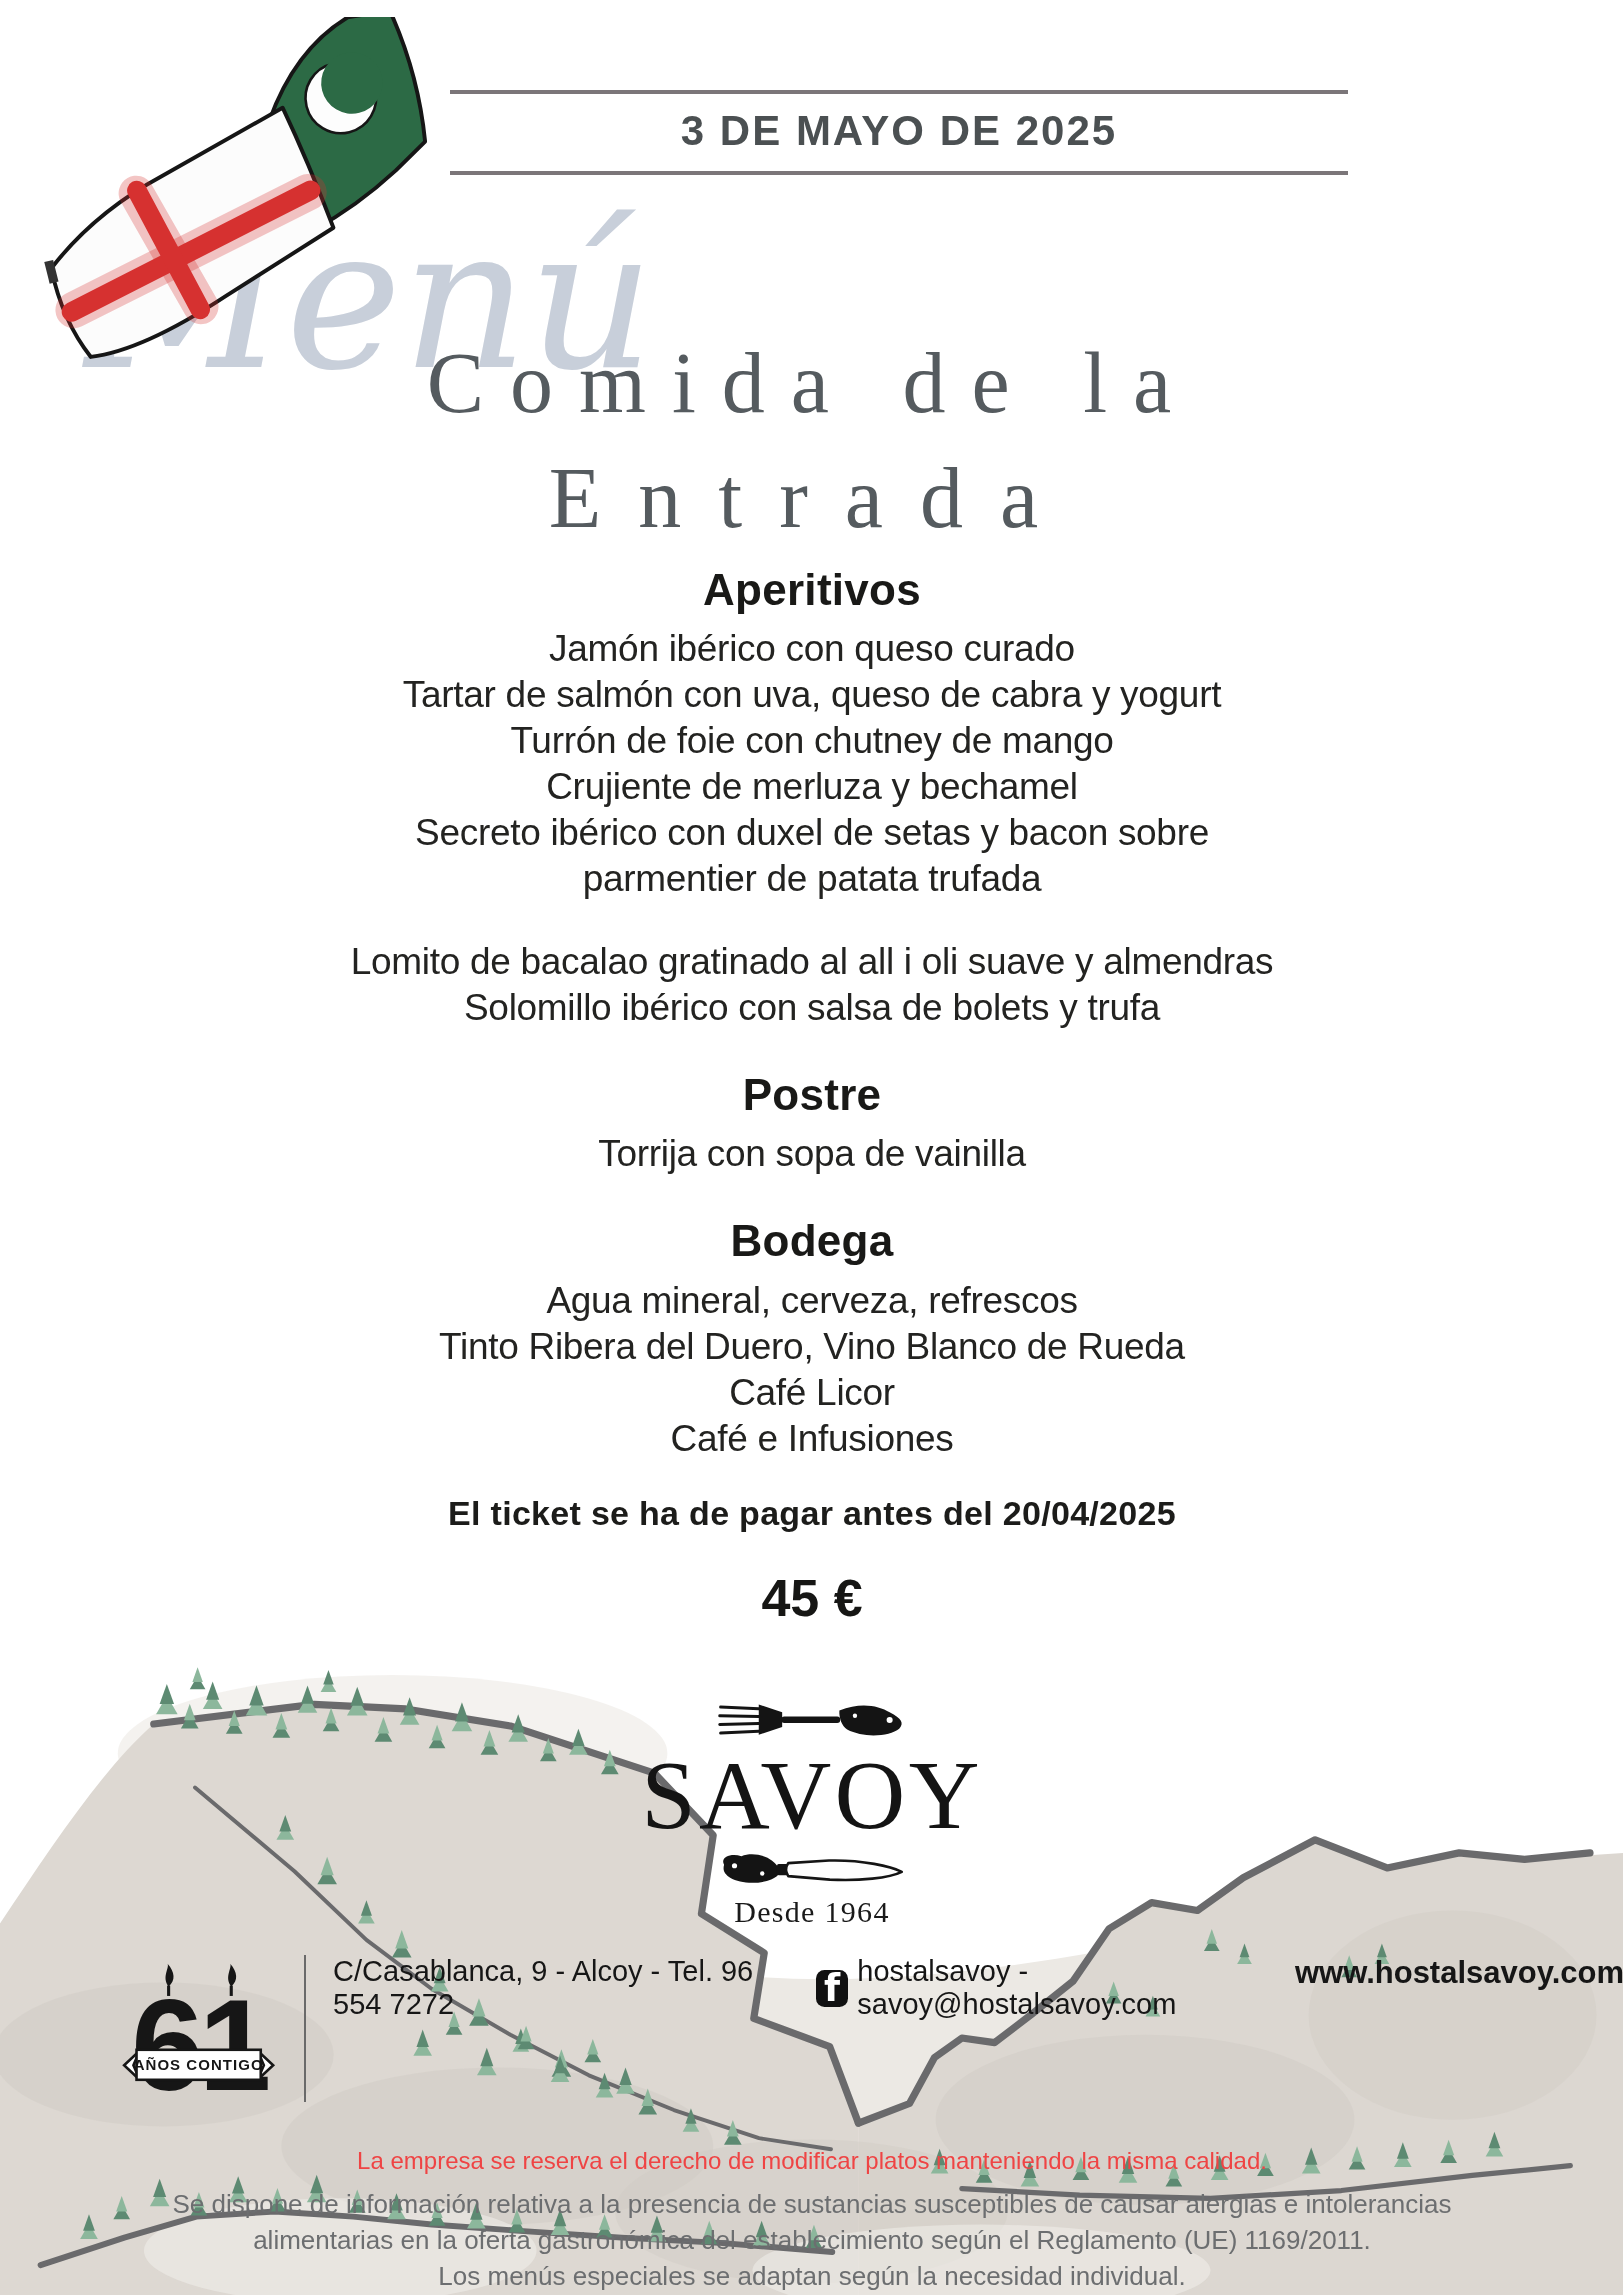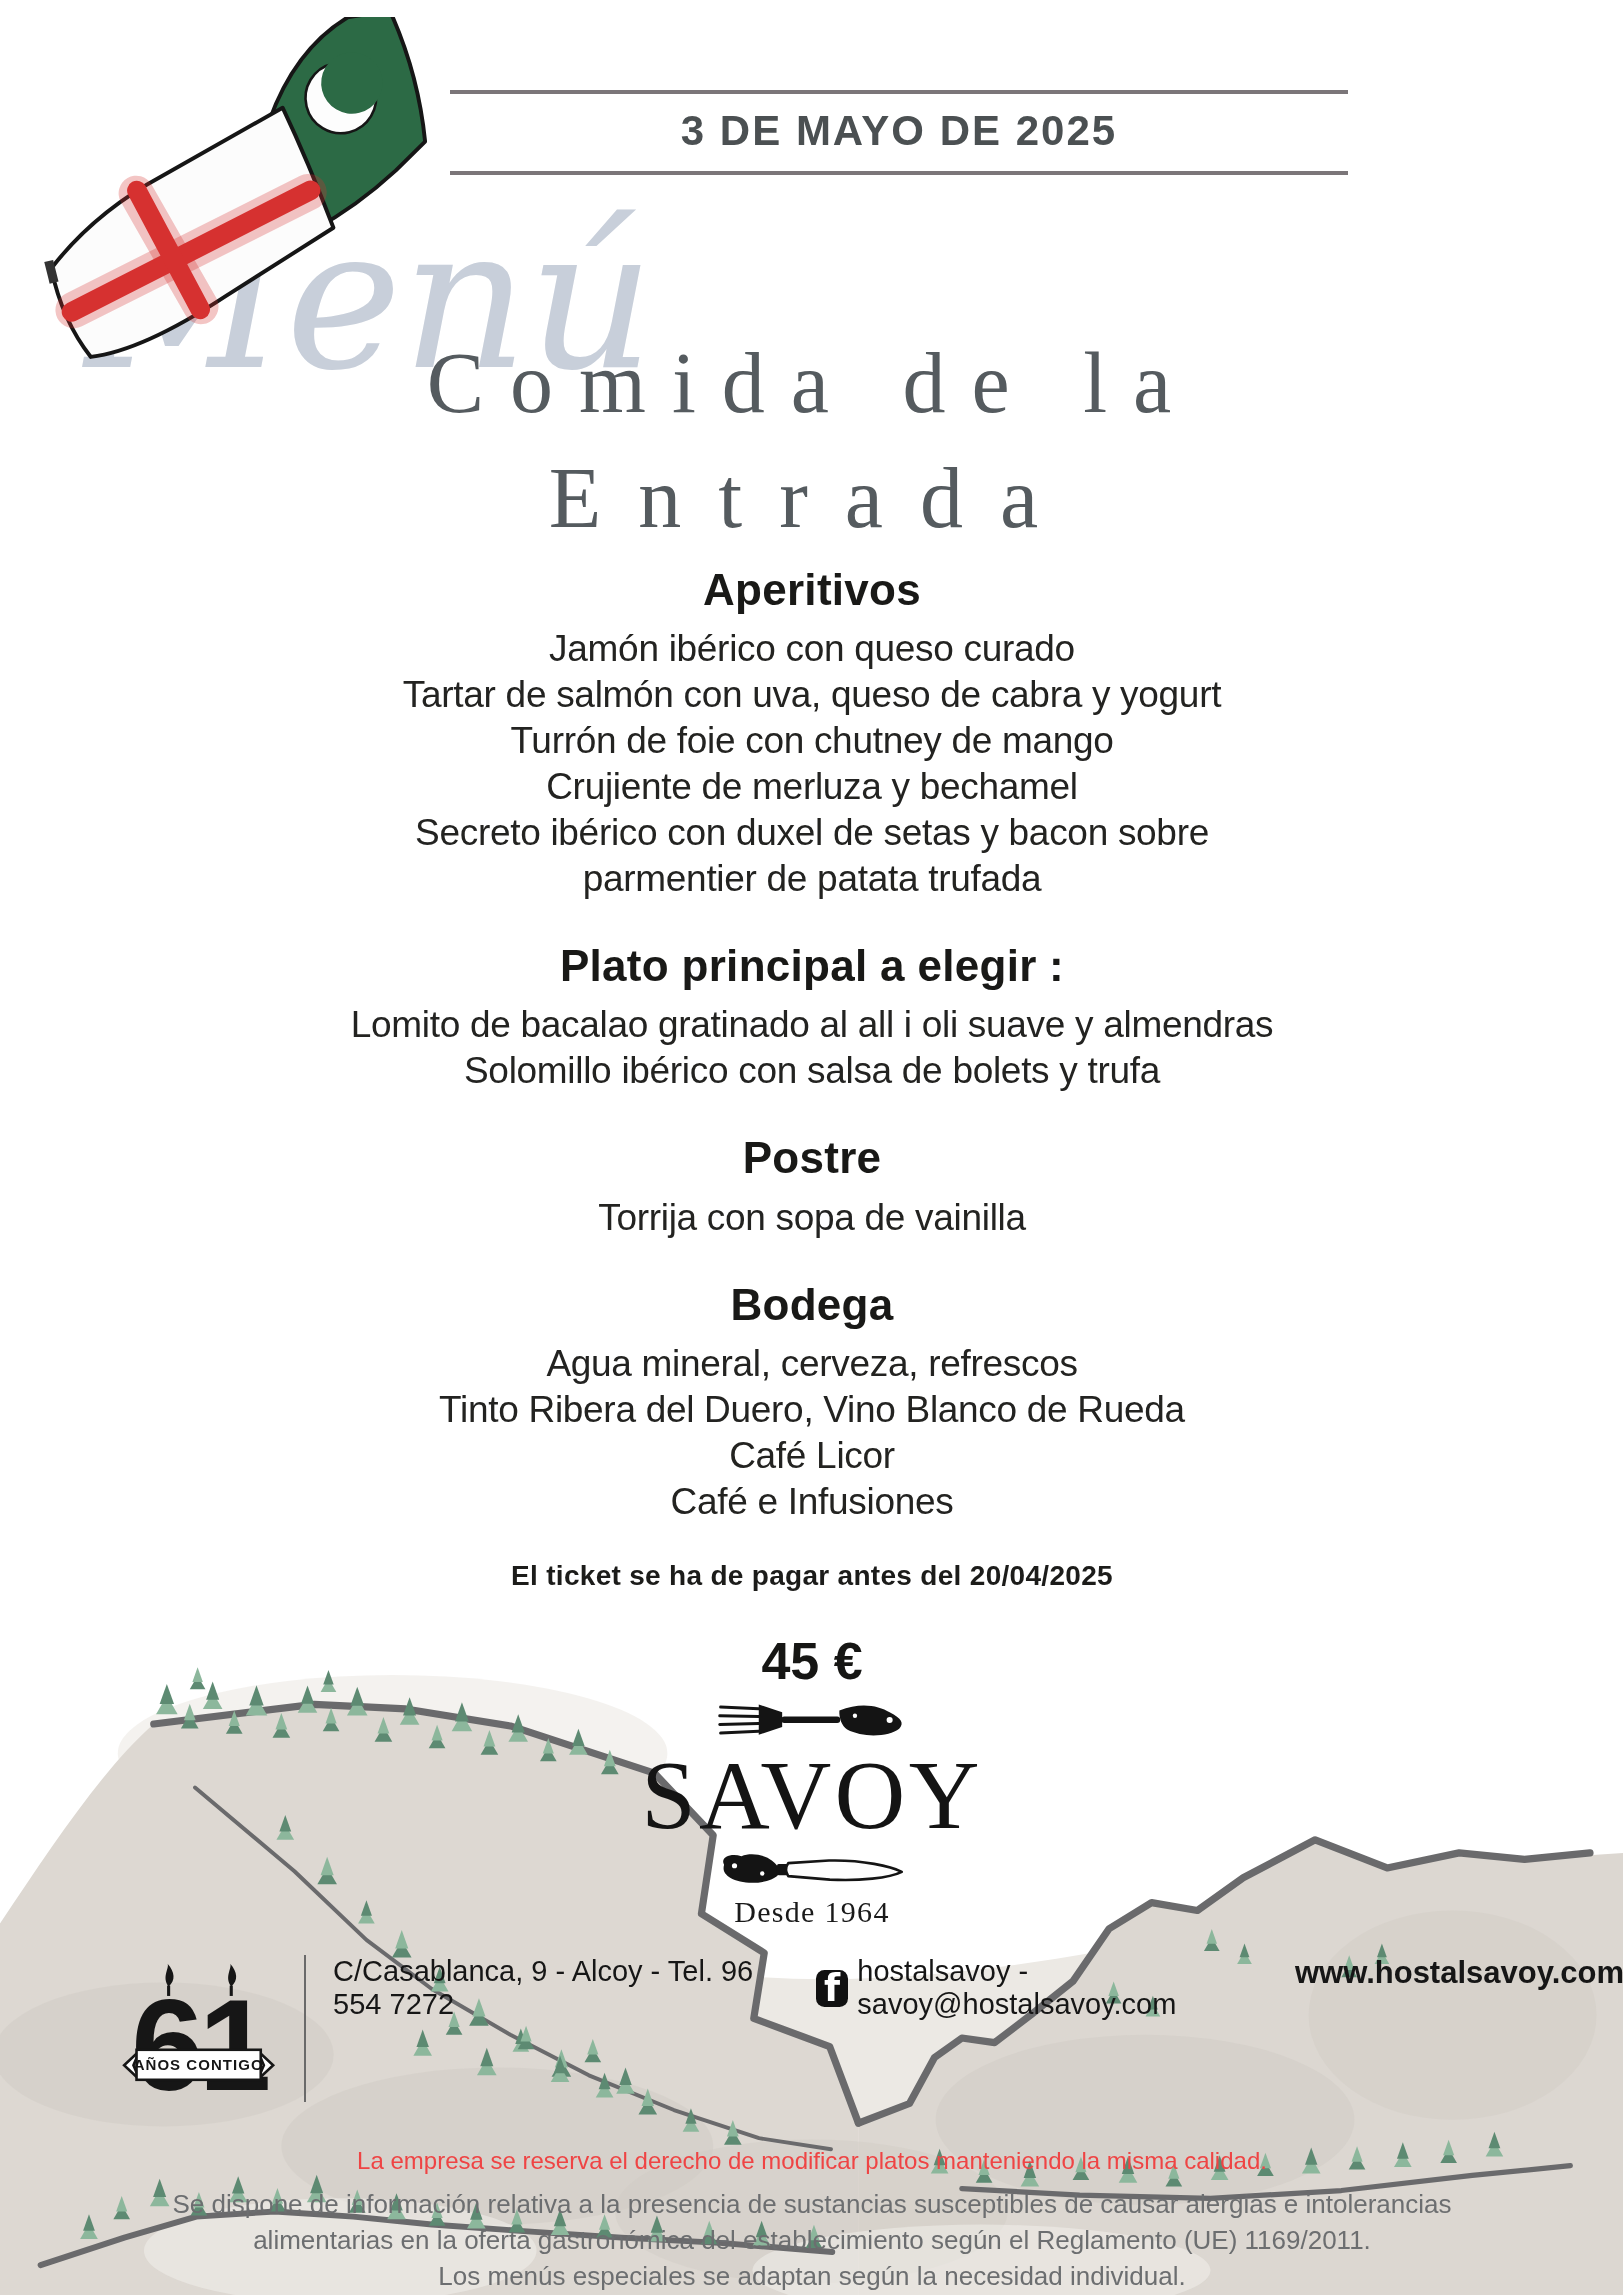--- a/index.html
+++ b/index.html
@@ -25,21 +25,21 @@
     position:absolute;top:326px;left:0;width:100%;text-align:center;z-index:3;
     font-family:"Liberation Serif",serif;color:#555b5f;
   }
   .main-title .t1{font-size:86px;line-height:115px;letter-spacing:26px;}
   .main-title .t2{font-size:86px;line-height:115px;letter-spacing:37px;}
   
   .menu{position:absolute;top:563px;left:0;width:100%;text-align:center;z-index:4;}
   .menu section{margin:0 auto 37px;max-width:1151px;}
   .mh{font-size:44px;font-weight:700;color:#191917;margin:0 0 9.2px;line-height:54px;letter-spacing:0.3px;}
   .mi{font-size:37px;font-weight:400;color:#232321;line-height:46px;letter-spacing:-0.3px;}
-  .notice{font-size:28px;font-weight:700;color:#1c1c1a;margin-top:26px;line-height:50px;letter-spacing:0.3px;}
+  .notice{font-size:34px;font-weight:700;color:#1c1c1a;margin-top:26px;line-height:50px;letter-spacing:0.3px;}
   .price{font-size:52px;font-weight:700;color:#161614;margin-top:30px;line-height:61px;}
   
   .brand{position:absolute;top:1701px;left:0;width:100%;z-index:4;
     display:flex;flex-direction:column;align-items:center;}
   .brand .cutlery{width:275px;height:39px;}
   .brand-name{
     font-family:"Liberation Serif",serif;font-size:98px;line-height:111px;
     letter-spacing:3.3px;color:#141414;
   }
   .brand-tagline{font-family:"Liberation Serif",serif;font-size:30px;color:#1a1a1a;
@@ -94,21 +94,20 @@
     <section>
       <h2 class="mh">Aperitivos</h2>
       <div class="mi">Jamón ibérico con queso curado</div>
       <div class="mi">Tartar de salmón con uva, queso de cabra y yogurt</div>
       <div class="mi">Turrón de foie con chutney de mango</div>
       <div class="mi">Crujiente de merluza y bechamel</div>
       <div class="mi">Secreto ibérico con duxel de setas y bacon  sobre</div>
       <div class="mi">parmentier de patata trufada</div>
     </section>
     <section>
-      <h2 class="mh">Plato principal a elegir :</h2>
       <div class="mi">Lomito de bacalao gratinado al all i oli suave y almendras</div>
       <div class="mi">Solomillo ibérico con salsa de bolets y trufa</div>
     </section>
     <section>
       <h2 class="mh">Postre</h2>
       <div class="mi">Torrija con sopa de vainilla</div>
     </section>
     <section style="margin-bottom:0;">
       <h2 class="mh">Bodega</h2>
       <div class="mi">Agua mineral, cerveza, refrescos</div>

